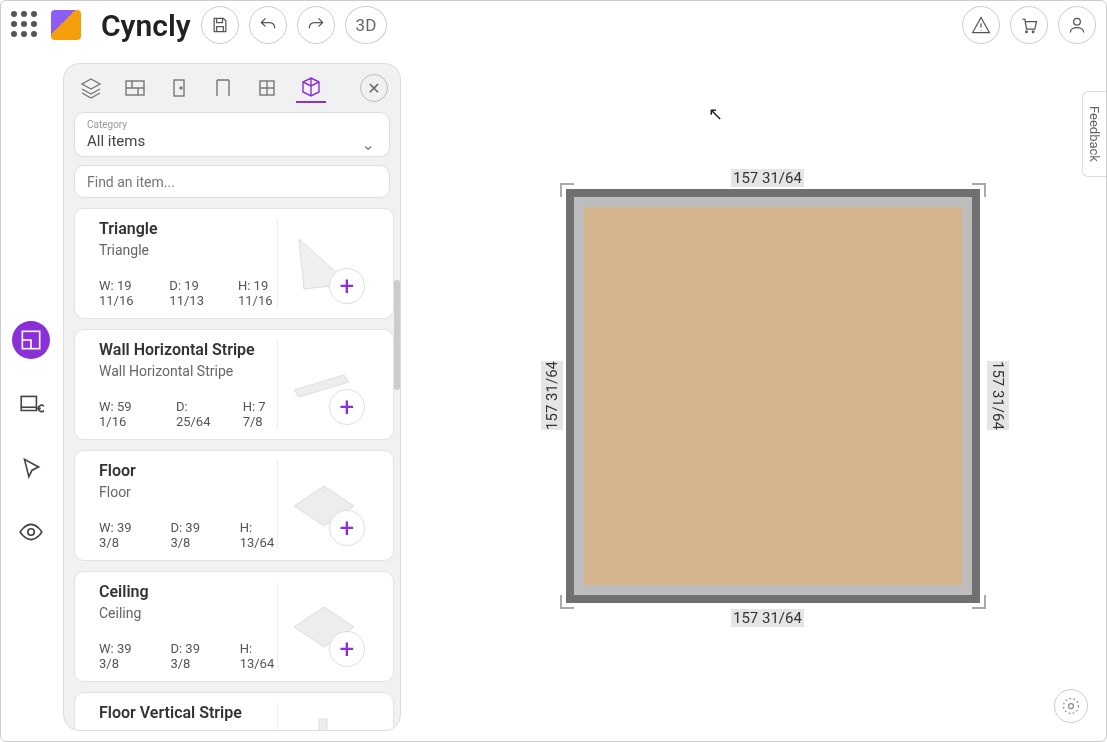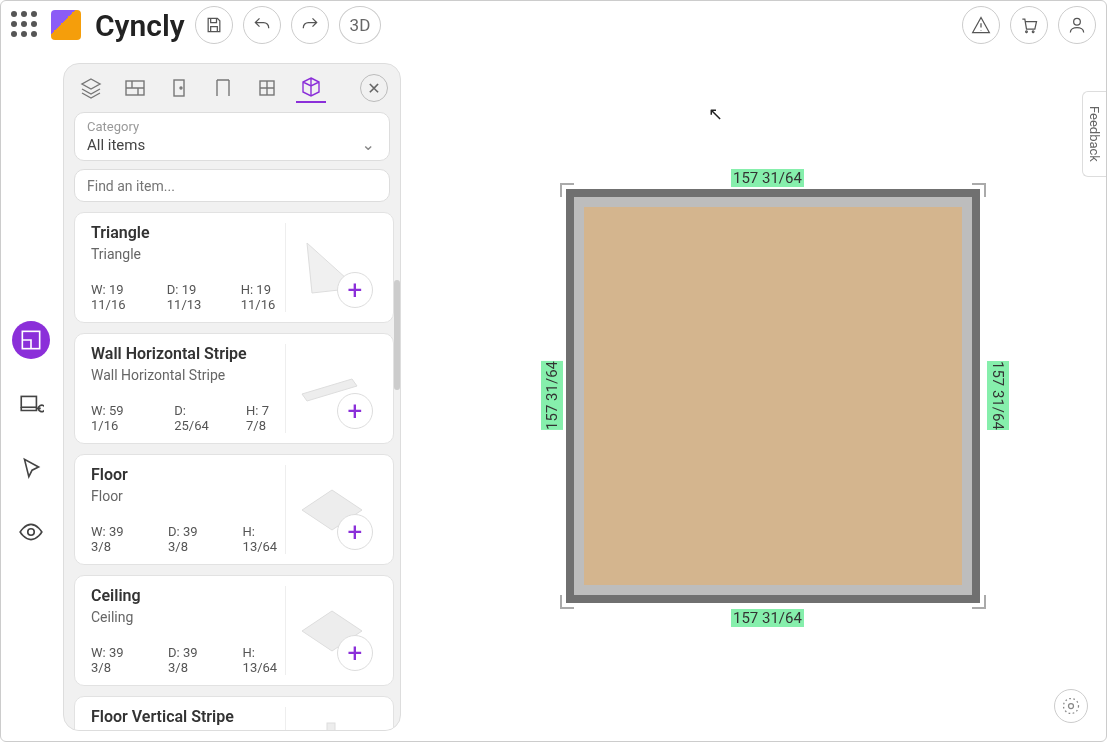--- a/index.html
+++ b/index.html
@@ -1,70 +1,70 @@
 <!DOCTYPE html>
 <html><head>
 <meta charset="utf-8">
 <style>
 *{box-sizing:border-box;margin:0;padding:0;font-family:-apple-system,BlinkMacSystemFont,"Segoe UI",Roboto,sans-serif}
 body{width:1107px;height:742px;background:#fff;position:relative;overflow:hidden;border:1px solid #ccc;border-radius:6px}
 .topbar{height:48px;display:flex;align-items:center;padding:0 10px;gap:10px}
 .dots{width:30px;display:grid;grid-template-columns:repeat(3,8px);grid-template-rows:repeat(3,8px);gap:2px}
 .dots span{width:6px;height:6px;border-radius:50%;background:#555}
-.logo{display:flex;align-items:center;gap:14px;font-size:30px;font-weight:600;color:#222}
+.logo{display:flex;align-items:center;gap:20px;font-size:30px;font-weight:600;color:#222}
 .logo-mark{width:30px;height:30px;background:linear-gradient(135deg,#8b5cf6 40%,#f59e0b 40%);border-radius:4px}
 .tbtn{width:38px;height:38px;border:1px solid #ccc;border-radius:50%;display:flex;align-items:center;justify-content:center;background:#fff;cursor:pointer;color:#555}
 .tbtn svg{width:20px;height:20px;stroke:#555;fill:none;stroke-width:1.5}
 .tbtn.text{font-size:17px;color:#666;width:auto;padding:0 10px}
 .spacer{flex:1}
 
 .leftnav{position:absolute;left:8px;top:320px;display:flex;flex-direction:column;gap:26px;align-items:center;width:44px}
 .leftnav .nav-icon{width:38px;height:38px;display:flex;align-items:center;justify-content:center;cursor:pointer;color:#444}
 .leftnav .nav-icon.active{background:#8b2fd9;border-radius:50%;color:#fff}
 .leftnav svg{width:26px;height:26px;stroke:currentColor;fill:none;stroke-width:1.5}
 
 .panel{position:absolute;left:62px;top:62px;width:338px;height:668px;background:#f1f1f1;border:1px solid #ddd;border-radius:16px;display:flex;flex-direction:column;overflow:hidden}
 .panel-tabs{display:flex;align-items:center;height:48px;padding:0 12px;gap:14px}
 .ptab{width:30px;height:30px;display:flex;align-items:center;justify-content:center;cursor:pointer;color:#777}
 .ptab.active{color:#8b2fd9;border-bottom:2px solid #8b2fd9}
 .ptab svg{width:24px;height:24px;stroke:currentColor;fill:none;stroke-width:1.4}
 .pclose{margin-left:auto;width:28px;height:28px;border:1px solid #bbb;border-radius:50%;display:flex;align-items:center;justify-content:center;cursor:pointer;font-size:16px;color:#666}
 
 .category{margin:0 10px 8px 10px;background:#fff;border:1px solid #ddd;border-radius:10px;padding:6px 12px;position:relative}
-.cat-label{font-size:13px;color:#999}
+.cat-label{font-size:10px;color:#999}
 .cat-value{font-size:15px;color:#444;margin-top:2px}
 .cat-chev{position:absolute;right:14px;top:22px;color:#888}
 
 .search{margin:0 10px 10px 10px;background:#fff;border:1px solid #ddd;border-radius:10px;padding:6px 12px}
 .search-label{font-size:11px;color:#999}
 .search input{border:none;outline:none;font-size:14px;color:#666;width:100%;margin-top:2px}
 
 .items{flex:1;overflow-y:auto;padding:0 6px 0 10px}
-.item{background:#fff;border:1px solid #e2e2e2;border-radius:10px;margin-bottom:10px;padding:10px 16px;position:relative;display:flex;min-height:108px}
+.item{background:#fff;border:1px solid #e2e2e2;border-radius:10px;margin-bottom:10px;padding:10px 24px;position:relative;display:flex;min-height:108px}
 .item-info{flex:1}
 .item-title{font-weight:600;font-size:16px;color:#333}
 .item-sub{font-size:14px;color:#666;margin-top:4px}
 .item-dims{font-size:13px;color:#555;margin-top:20px;display:flex;gap:30px}
 .item-thumb{width:92px;border-left:1px solid #eee;display:flex;align-items:center;justify-content:center;position:relative}
 .item-thumb svg{width:70px;height:70px}
 .add-btn{position:absolute;right:4px;bottom:4px;width:36px;height:36px;border:1px solid #ddd;border-radius:50%;background:#fff;display:flex;align-items:center;justify-content:center;font-size:26px;color:#8b2fd9;cursor:pointer;line-height:1}
 
 .scroll-indicator{position:absolute;right:0px;top:216px;width:6px;height:110px;background:#ccc;border-radius:3px}
 
 .canvas{position:absolute;left:420px;top:60px;right:10px;bottom:10px}
 .room{position:absolute;left:145px;top:128px;width:414px;height:414px}
 .room-outer{position:absolute;inset:0;background:#707070}
 .room-mid{position:absolute;inset:8px;background:#bdbdbd}
 .room-inner{position:absolute;inset:18px;background:#d4b58e}
 .corner{position:absolute;width:14px;height:14px}
 .corner.tl{top:-6px;left:-6px;border-top:2px solid #aaa;border-left:2px solid #aaa}
 .corner.tr{top:-6px;right:-6px;border-top:2px solid #aaa;border-right:2px solid #aaa}
 .corner.bl{bottom:-6px;left:-6px;border-bottom:2px solid #aaa;border-left:2px solid #aaa}
 .corner.br{bottom:-6px;right:-6px;border-bottom:2px solid #aaa;border-right:2px solid #aaa}
-.dim{position:absolute;font-size:15px;color:#333;background:#86efac;padding:0 2px}
+.dim{position:absolute;font-size:15px;color:#333;background:#e5e5e5;padding:0 2px}
 .dim.top{top:108px;left:310px}
 .dim.bottom{top:548px;left:310px}
 .dim.left{top:300px;left:120px;writing-mode:vertical-rl;transform:rotate(180deg)}
 .dim.right{top:300px;left:566px;writing-mode:vertical-rl}
 
 .cursor{position:absolute;left:707px;top:102px;font-size:18px;color:#222;pointer-events:none}
 
 .feedback{position:absolute;right:0;top:90px;writing-mode:vertical-rl;font-size:13px;color:#666;border:1px solid #ddd;border-right:none;border-radius:6px 0 0 6px;padding:14px 4px;background:#fff;cursor:pointer}
 
 .view-ctrl{position:absolute;right:18px;bottom:18px;width:34px;height:34px;border:1px solid #ccc;border-radius:50%;display:flex;align-items:center;justify-content:center;cursor:pointer;color:#777}

